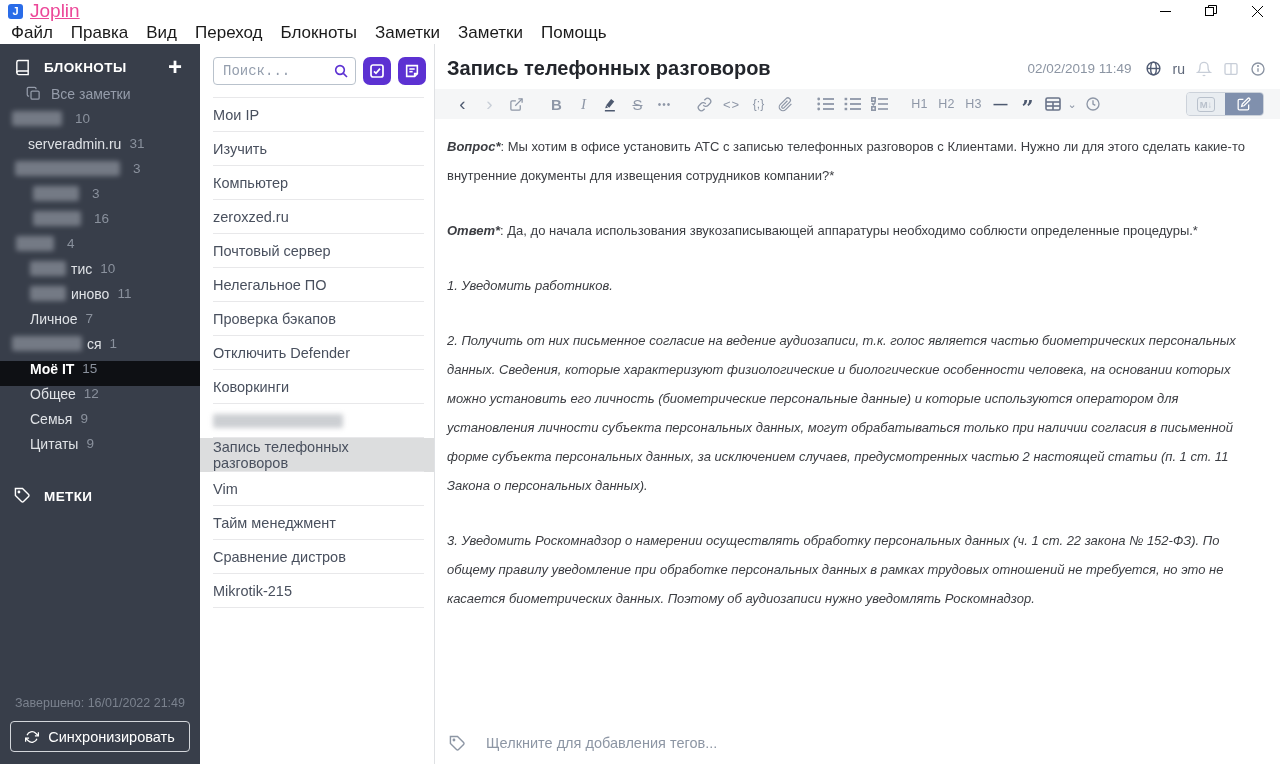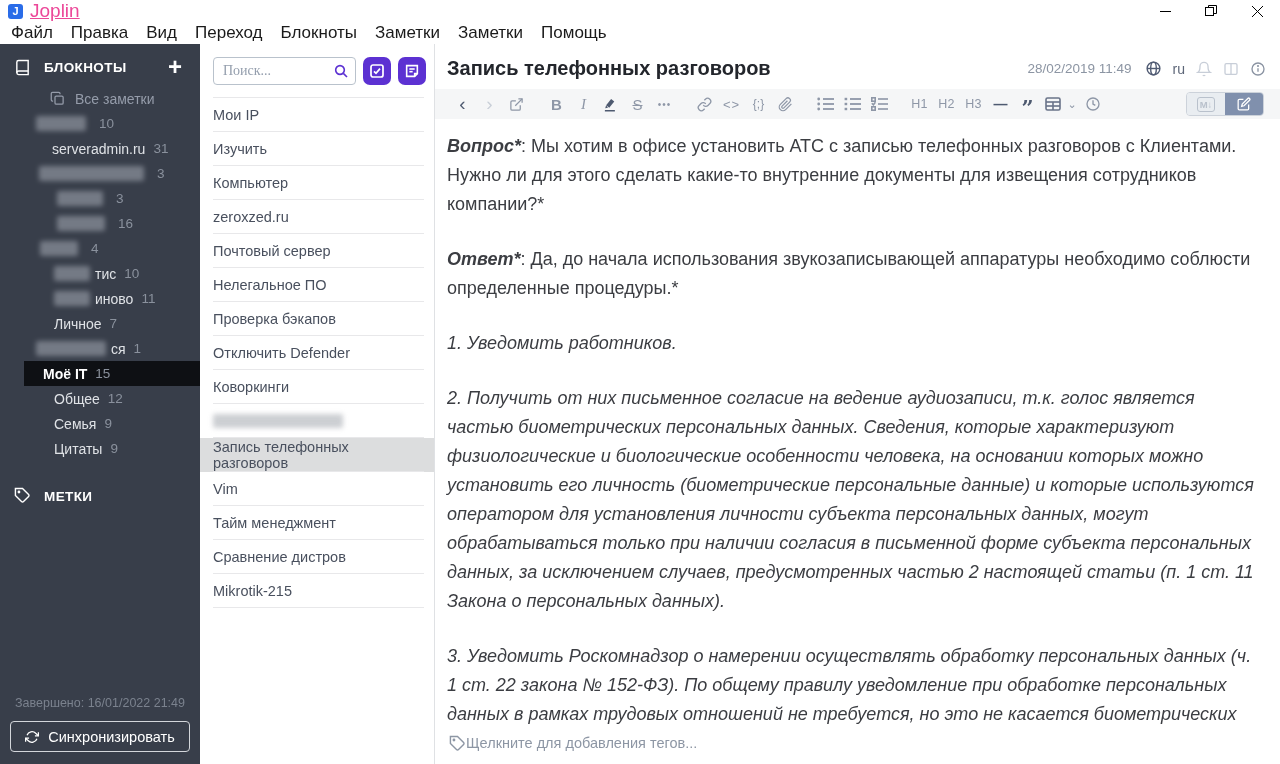--- a/index.html
+++ b/index.html
@@ -21,38 +21,38 @@
   .menu-item { font-size:17px; color:#1a1a1a; padding:0 9px; cursor:default; }
 
   
   .main { flex:1; display:flex; min-height:0; }
 
   
   .sidebar { width:200px; background:#383e4a; color:#e9ebee; display:flex; flex-direction:column; flex:0 0 auto; }
   .sb-header { display:flex; align-items:center; padding:14px 12px 10px 14px; }
   .sb-header-label { font-size:13.5px; font-weight:bold; letter-spacing:.4px; color:#fff; margin-left:13px; }
   .sb-plus { margin-left:auto; color:#fff; font-size:24px; font-weight:bold; line-height:18px; padding-right:6px; }
-  .sb-item { height:25px; display:flex; align-items:center; font-size:14px; color:#dfe2e6; white-space:nowrap;margin-left:24px; }
+  .sb-item { height:25px; display:flex; font-size:14px; color:#dfe2e6; white-space:nowrap; }
   .sb-item.all-notes { color:#959caa; }
   .sb-item.all-notes svg { margin-right:10px; }
   .sb-item.selected { background:#0e1014; color:#fff; font-weight:600; }
   .sb-count { color:#8a919d; margin-left:8px; font-size:13.5px; font-weight:400; }
   .blur-chip { display:inline-block; height:15px; background:#9aa0aa; opacity:.62; filter:blur(2.5px); border-radius:2px; margin-right:5px; flex:0 0 auto; }
   .sb-tags-header { display:flex; align-items:flex-end; padding:26px 12px 10px 14px; }
   .sb-bottom { margin-top:auto; padding-bottom:12px; }
   .sync-status { text-align:center; color:#7b828e; font-size:12.5px; margin-bottom:11px; }
   .sync-btn { margin:0 10px; height:31px; border:1px solid #d3d6db; border-radius:4px; background:transparent; color:#fff;
               display:flex; align-items:center; justify-content:center; gap:9px; font-size:14.5px; width:180px; }
 
   
   .notelist-panel { width:235px; border-right:1px solid #dfe1e4; background:#fff; display:flex; flex-direction:column; flex:0 0 auto; }
   .search-row { display:flex; align-items:center; padding:13px 8px 10px 13px; gap:7px; flex:0 0 auto; }
   .search-box { position:relative; flex:1; }
   .search-box input { width:100%; height:28px; border:1px solid #b9c2cc; border-radius:4px; padding:0 28px 0 9px; font-size:14px; color:#555;
-                      font-family:Liberation Serif, serif; outline:none; }
+                      font-family:Liberation Mono, monospace; outline:none; }
   .search-box input::placeholder { color:#949ead; }
   .search-box .mag { position:absolute; right:7px; top:6px; }
   .tool-btn { width:28px; height:28px; border-radius:7px; background:#5c31d2; display:flex; align-items:center; justify-content:center; flex:0 0 auto; }
   .note-sep-top { height:1px; background:#e8e8ea; margin:2px 10px 0 13px; }
   .note-items { flex:1; overflow:hidden; }
   .note-item { height:34px; display:flex; align-items:center; padding:0 13px; font-size:14.5px; color:#49505e; position:relative; }
   .note-item::after { content:""; position:absolute; left:13px; right:10px; bottom:0; border-bottom:1px solid #e8e8ea; }
   .note-item.selected { background:#dcddde; }
   .note-item .blur-chip { background:#aeb2b8; height:14px; }
 
@@ -72,25 +72,25 @@
   .tb.strike { text-decoration:line-through; font-size:15px; }
   .tb.quote-g { font-family:"DejaVu Serif", serif; font-weight:bold; font-size:21px; line-height:10px; padding-top:8px; }
   .tb.hsize { font-size:12.5px; letter-spacing:.3px; }
   .tb.chev { width:14px; min-width:14px; font-size:11px; }
   .gap { width:13px; flex:0 0 auto; }
   .ed-toggle { margin-left:auto; display:flex; border:1px solid #ccd2da; border-radius:4px; overflow:hidden; height:24px; }
   .ed-toggle .seg { width:38px; display:flex; align-items:center; justify-content:center; }
   .seg.md { background:#e9edf1; }
   .seg.md .md-badge { border:1.5px solid #b9c1cc; color:#b9c1cc; border-radius:3px; font-size:9.5px; font-weight:bold; padding:1px 2px; }
   .seg.rt { background:#8090ad; }
-  .ed-body { flex:1; overflow:hidden; padding:13px 18px 0 12px; font-size:18px; line-height:29px; color:#3b3d42; }
+  .ed-body { flex:1; overflow:hidden; padding:13px 18px 0 12px; font-size:13px; line-height:29px; color:#3b3d42; }
   .ed-body p { margin-bottom:26px; }
   .lead { font-weight:bold; font-style:italic; }
   .p-num { font-style:italic; }
-  .tagbar { height:38px; display:flex; align-items:center; gap:0; padding:0 12px 4px 14px; flex:0 0 auto; color:#8d96a4; font-size:14.5px; }
+  .tagbar { height:38px; display:flex; align-items:center; gap:20px; padding:0 12px 4px 14px; flex:0 0 auto; color:#8d96a4; font-size:14.5px; }
 </style>
 </head>
 <body>
 
 <div class="app">
 
   <div class="titlebar">
     <div class="app-icon">J</div>
     <span class="app-title">Joplin</span>
     <div class="win-controls">
@@ -181,21 +181,21 @@
       </div>
       <div class="sb-item" style="padding-left:30px">
         <span>Личное</span>
         <span class="sb-count">7</span>
       </div>
       <div class="sb-item" style="padding-left:12px">
         <span class="blur-chip" style="width:70px"></span>
         <span>ся</span>
         <span class="sb-count">1</span>
       </div>
-      <div class="sb-item selected" style="padding-left:19px">
+      <div class="sb-item selected" style="padding-left:30px">
         <span>Моё IT</span>
         <span class="sb-count">15</span>
       </div>
       <div class="sb-item" style="padding-left:30px">
         <span>Общее</span>
         <span class="sb-count">12</span>
       </div>
       <div class="sb-item" style="padding-left:30px">
         <span>Семья</span>
         <span class="sb-count">9</span>
@@ -297,21 +297,21 @@
         <div class="note-item">
             <span>Mikrotik-215</span>
           </div>
       </div>
     </div>
 
     <div class="editor">
       <div class="ed-header">
         <div class="ed-title">Запись телефонных разговоров</div>
         <div class="ed-meta">
-          <span class="ed-date">28/02/2019 11:49</span>
+          <span class="ed-date">02/02/2019 11:49</span>
           <svg width="17" height="17" viewBox="0 0 24 24" fill="none" stroke="#505b73" stroke-width="2">
             <circle cx="12" cy="12" r="9"></circle>
               <ellipse cx="12" cy="12" rx="4" ry="9"></ellipse>
               <line x1="3" y1="12" x2="21" y2="12"></line>
           </svg>
           <span class="ed-locale">ru</span>
           <svg width="16" height="16" viewBox="0 0 24 24" fill="none" stroke="#c8ced8" stroke-width="2">
             <path d="M18 8a6 6 0 0 0-12 0c0 7-3 9-3 9h18s-3-2-3-9"></path>
               <path d="M13.7 21a2 2 0 0 1-3.4 0"></path>
           </svg>

